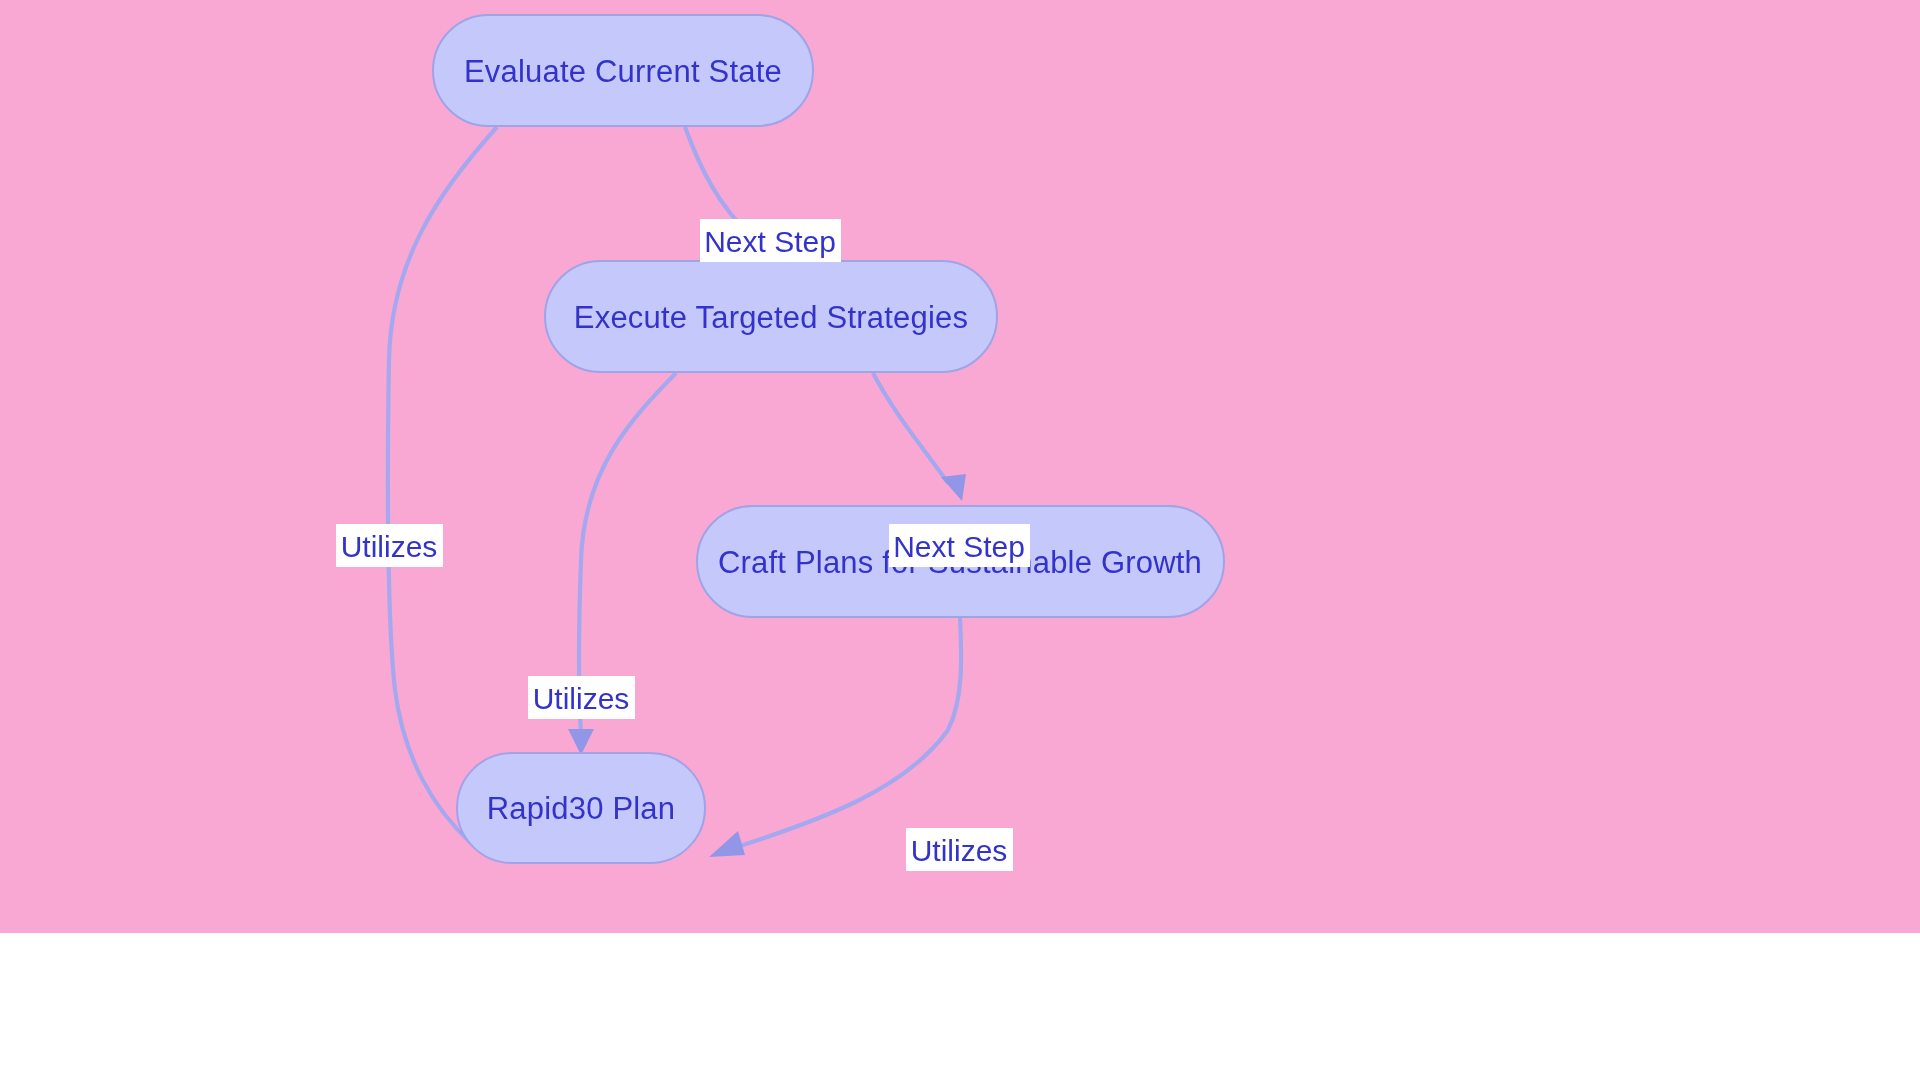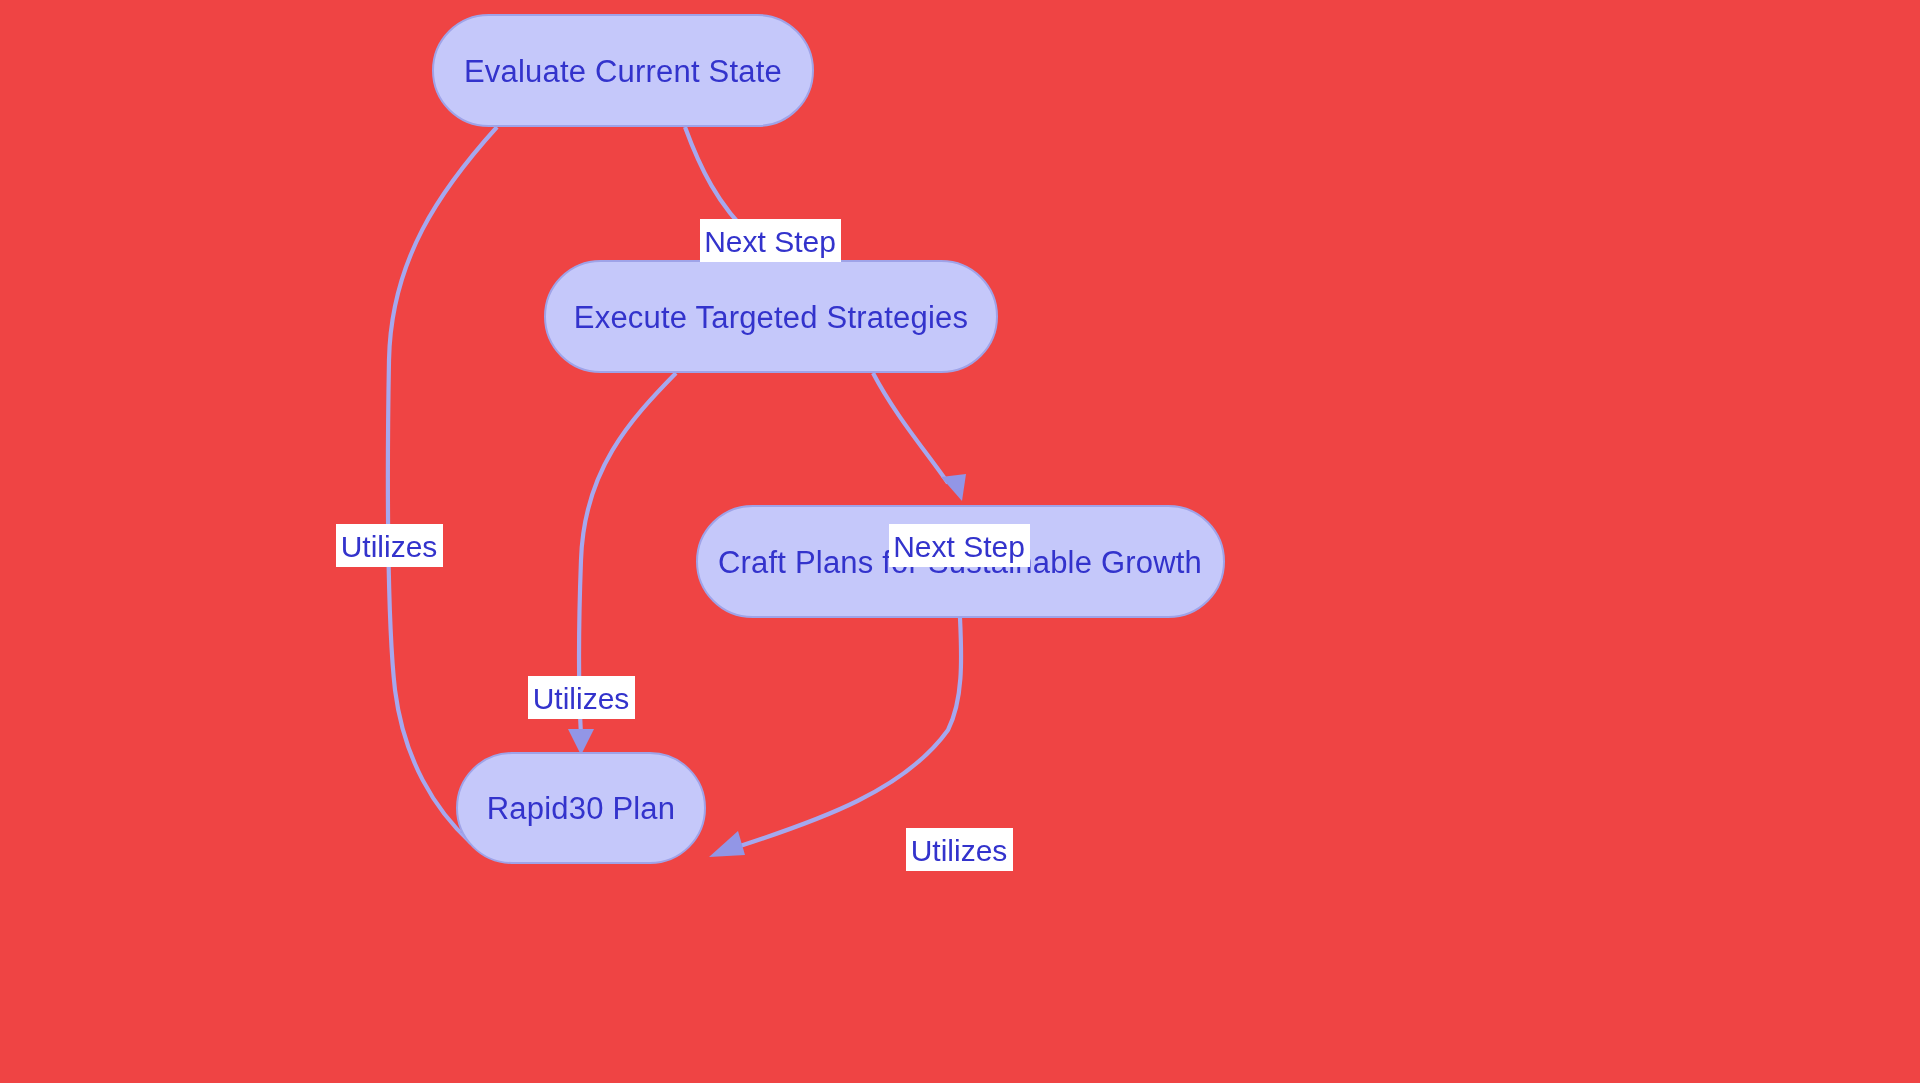--- a/index.html
+++ b/index.html
@@ -10,22 +10,22 @@
   }
   body {
     width: 1920px;
     height: 1083px;
     overflow: hidden;
     font-family: "Liberation Sans", "DejaVu Sans", sans-serif;
   }
   #flow-canvas {
     position: relative;
     width: 1920px;
-    height: 1083px;
-    background: #ef4444;
+    height: 933px;
+    background: #f9a8d4;
   }
   svg.diagram-layer {
     position: absolute;
     top: 0;
     left: 0;
     width: 1920px;
     height: 1083px;
     display: block;
   }
   .node-shape {

